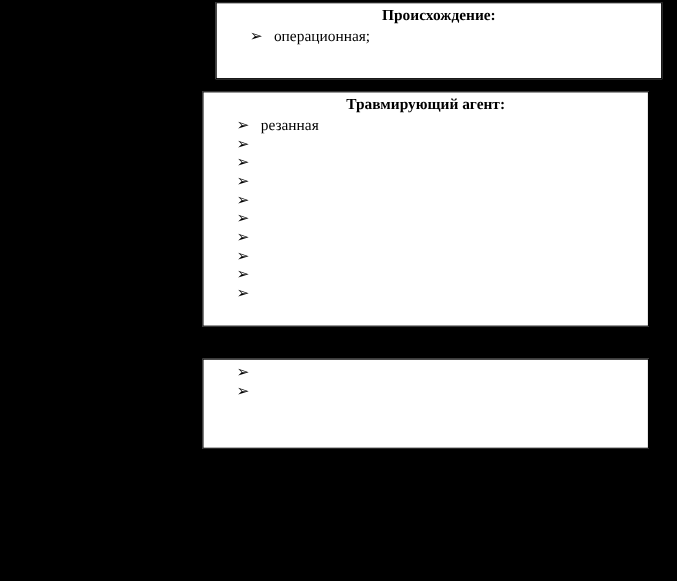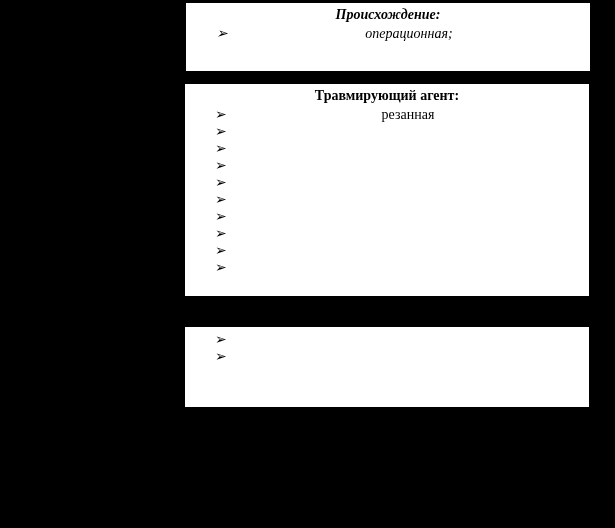--- a/index.html
+++ b/index.html
@@ -33,32 +33,31 @@
   ul.bullets {
     list-style: none;
     margin: 0;
     padding: 0 0 0 20px;
   }
   ul.bullets li {
     position: relative;
     padding-left: 22px;
     line-height: 17px;
     min-height: 17px;
-    text-align: center;
   }
   ul.bullets li::before {
     content: "➢";
     position: absolute;
     left: 0;
     top: 0;
     font-size: 14px;
     color: #000;
   }
   
-  #box1 { left: 185px; top: 2px;   width: 406px; height: 70px; font-style: italic; }
+  #box1 { left: 196px; top: 2px;   width: 406px; height: 70px; }
   #box2 { left: 184px; top: 83px;  width: 406px; height: 214px; }
   #box3 { left: 184px; top: 326px; width: 406px; height: 82px; }
 </style>
 </head>
 <body>
 <div class="canvas">
 
   <div id="box1" class="box">
     <p class="box-title">Происхождение:</p>
     <ul class="bullets">

